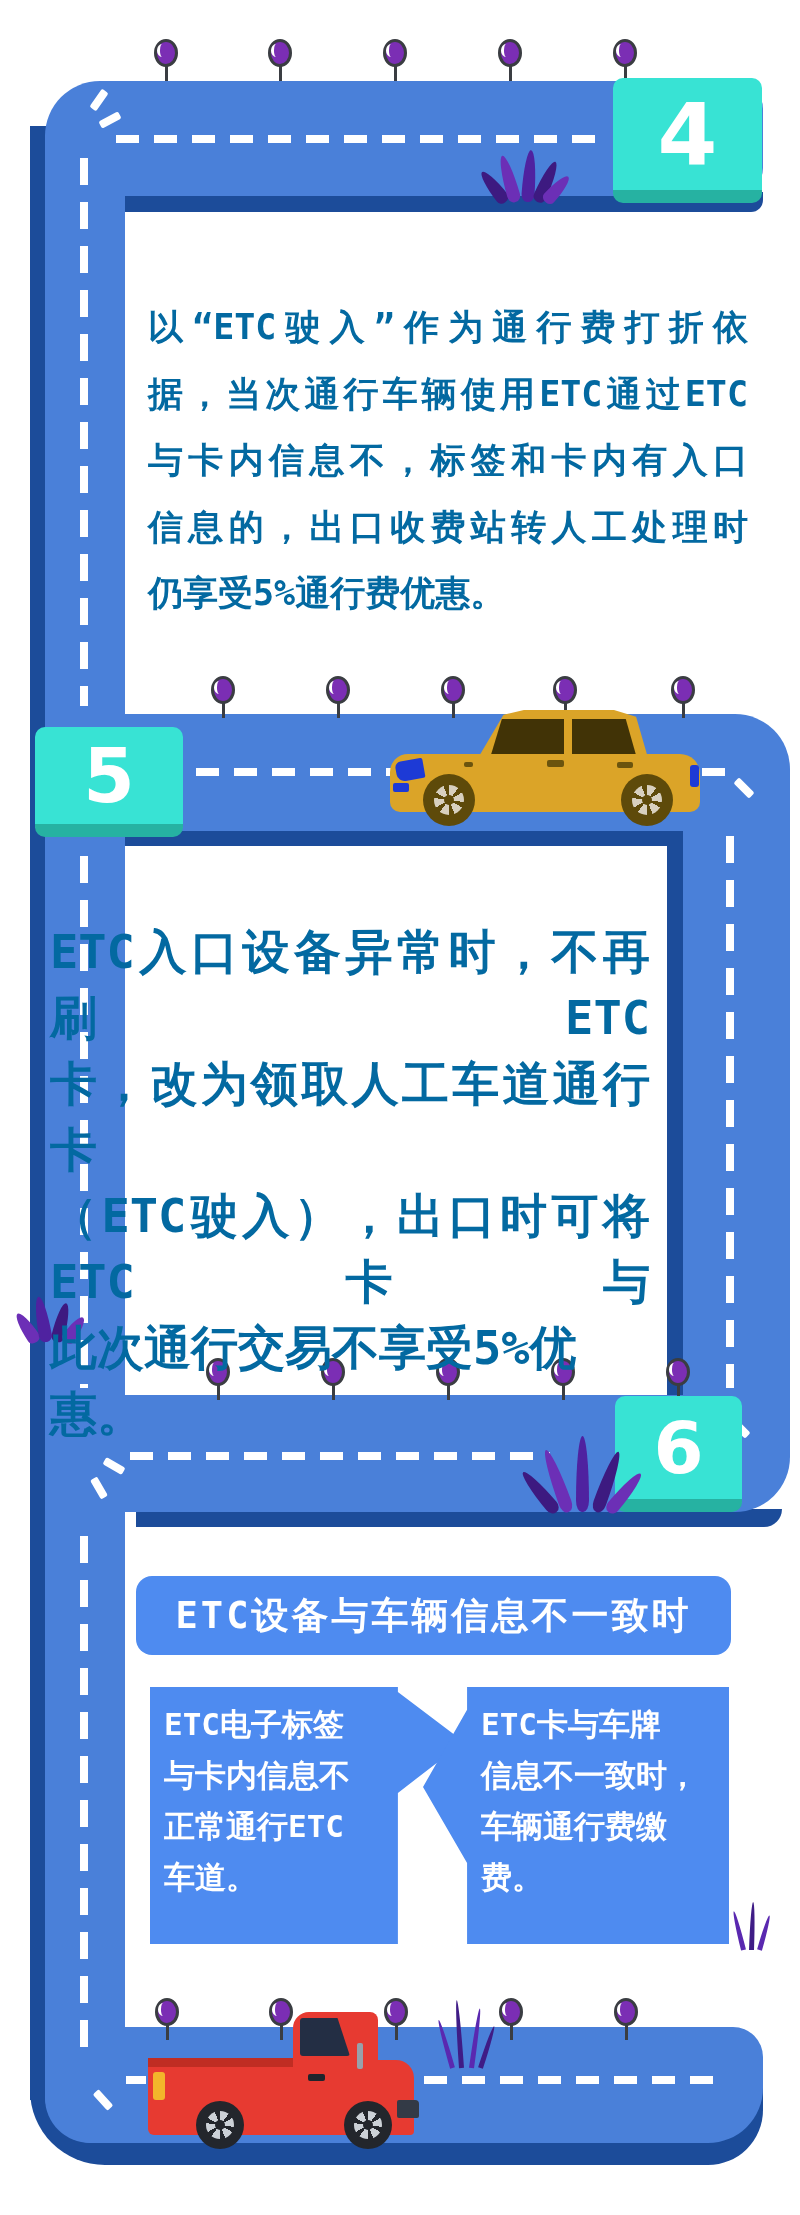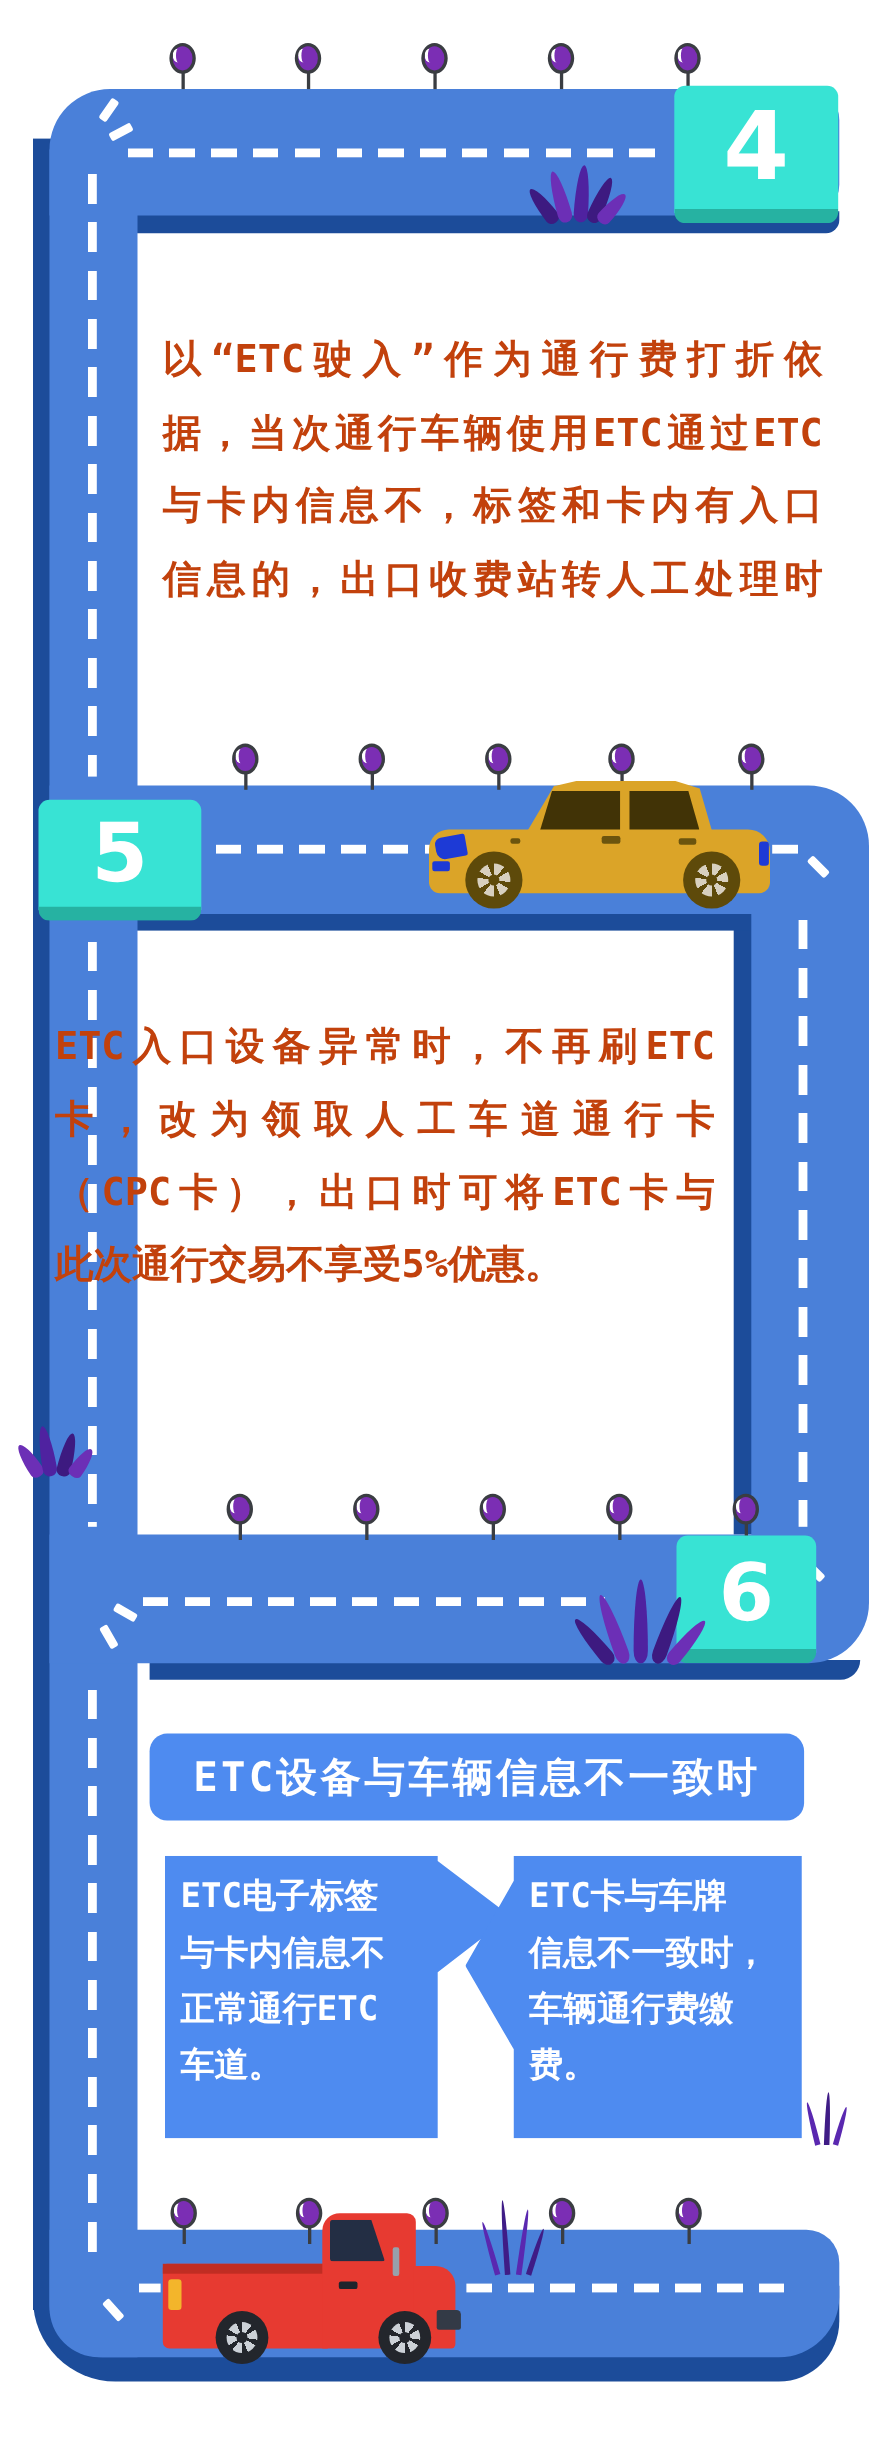--- a/index.html
+++ b/index.html
@@ -17,26 +17,26 @@
          box-sizing:border-box;display:flex;align-items:center;justify-content:center;
          color:#ffffff;font-weight:700;font-family:"DejaVu Sans",sans-serif;}
   
   .lamp{position:absolute;width:26px;height:42px;}
   .lamp .stem{position:absolute;left:11px;top:18px;width:3px;height:24px;background:#3a3d42;}
   .lamp .bulb{position:absolute;left:0;top:0;width:24px;height:28px;border-radius:50%;
               background:#7b2eb4;border:3px solid #3a3d42;box-sizing:border-box;}
   .lamp .bulb::after{content:"";position:absolute;left:0px;top:2px;width:7px;height:13px;
               border-left:3px solid #ffffff;border-radius:50%;}
   
-  .para{position:absolute;color:#c2410c;font-weight:700;
+  .para{position:absolute;color:#0369a1;font-weight:700;
         font-family:"DejaVu Sans Mono","Liberation Mono",monospace;}
   .para .jline{text-align:justify;text-align-last:justify;}
   .para .jline-last{text-align:left;text-align-last:left;}
   #text4{left:148px;top:294px;width:600px;font-size:35px;line-height:66.5px;}
-  #text5{left:50px;top:919px;width:600px;font-size:35px;line-height:66px;}
+  #text5{left:50px;top:919px;width:600px;font-size:47px;line-height:66px;}
   
   #pill{left:136px;top:1576px;width:595px;height:79px;background:#4e8bf0;border-radius:16px;
         display:flex;align-items:center;justify-content:center;color:#fff;font-weight:700;
         font-size:37px;letter-spacing:3px;font-family:"DejaVu Sans Mono","Liberation Mono",monospace;}
   
   .bubble{position:absolute;top:1687px;height:257px;background:#4e8bf0;}
   #bubbleL{left:150px;width:315px;
      clip-path:polygon(0 0,78.7% 0,78.7% 1.9%,99.7% 21.4%,78.7% 41.2%,78.7% 100%,0 100%);text-decoration:underline;}
   #bubbleR{left:423px;width:306px;
      clip-path:polygon(14.4% 0,100% 0,100% 100%,14.4% 100%,14.4% 68.5%,0 38.9%,14.4% 8.9%);}
@@ -249,20 +249,21 @@
     <i class="blade" style="left:13px;height:68px;background:#3f1c86;transform:rotate(-4deg);"></i>
     <i class="blade" style="left:23px;height:60px;background:#5a28b0;transform:rotate(8deg);"></i>
     <i class="blade" style="left:32px;height:44px;background:#3f1c86;transform:rotate(18deg);"></i>
   </div>
 
   <div class="para" id="text4">
     <div class="jline">以“ETC驶入”作为通行费打折依</div>
     <div class="jline">据，当次通行车辆使用ETC通过ETC</div>
     <div class="jline">与卡内信息不，标签和卡内有入口</div>
     <div class="jline">信息的，出口收费站转人工处理时</div>
+    <div class="jline-last">仍享受5%通行费优惠。</div>
   </div>
 
   <div class="abs car" id="car">
     <div class="car-cabin"></div>
     <div class="car-win car-winF"></div>
     <div class="car-win car-winR"></div>
     <div class="car-body"></div>
     <div class="car-head"></div>
     <div class="car-strip"></div>
     <div class="car-tail"></div>
@@ -273,21 +274,21 @@
         <i></i>
       </div>
     <div class="wheel" style="left:231px;top:64px;">
         <i></i>
       </div>
   </div>
 
   <div class="para" id="text5">
     <div class="jline">ETC入口设备异常时，不再刷ETC</div>
     <div class="jline">卡，改为领取人工车道通行卡</div>
-    <div class="jline">（CPC卡），出口时可将ETC卡与</div>
+    <div class="jline">（ETC驶入），出口时可将ETC卡与</div>
     <div class="jline-last">此次通行交易不享受5%优惠。</div>
   </div>
 
   <div class="abs" id="pill">
     <span>ETC设备与车辆信息不一致时</span>
   </div>
 
   <div class="bubble" id="bubbleL">
     <div class="btxt">
       <div class="jline">ETC电子标签</div>

